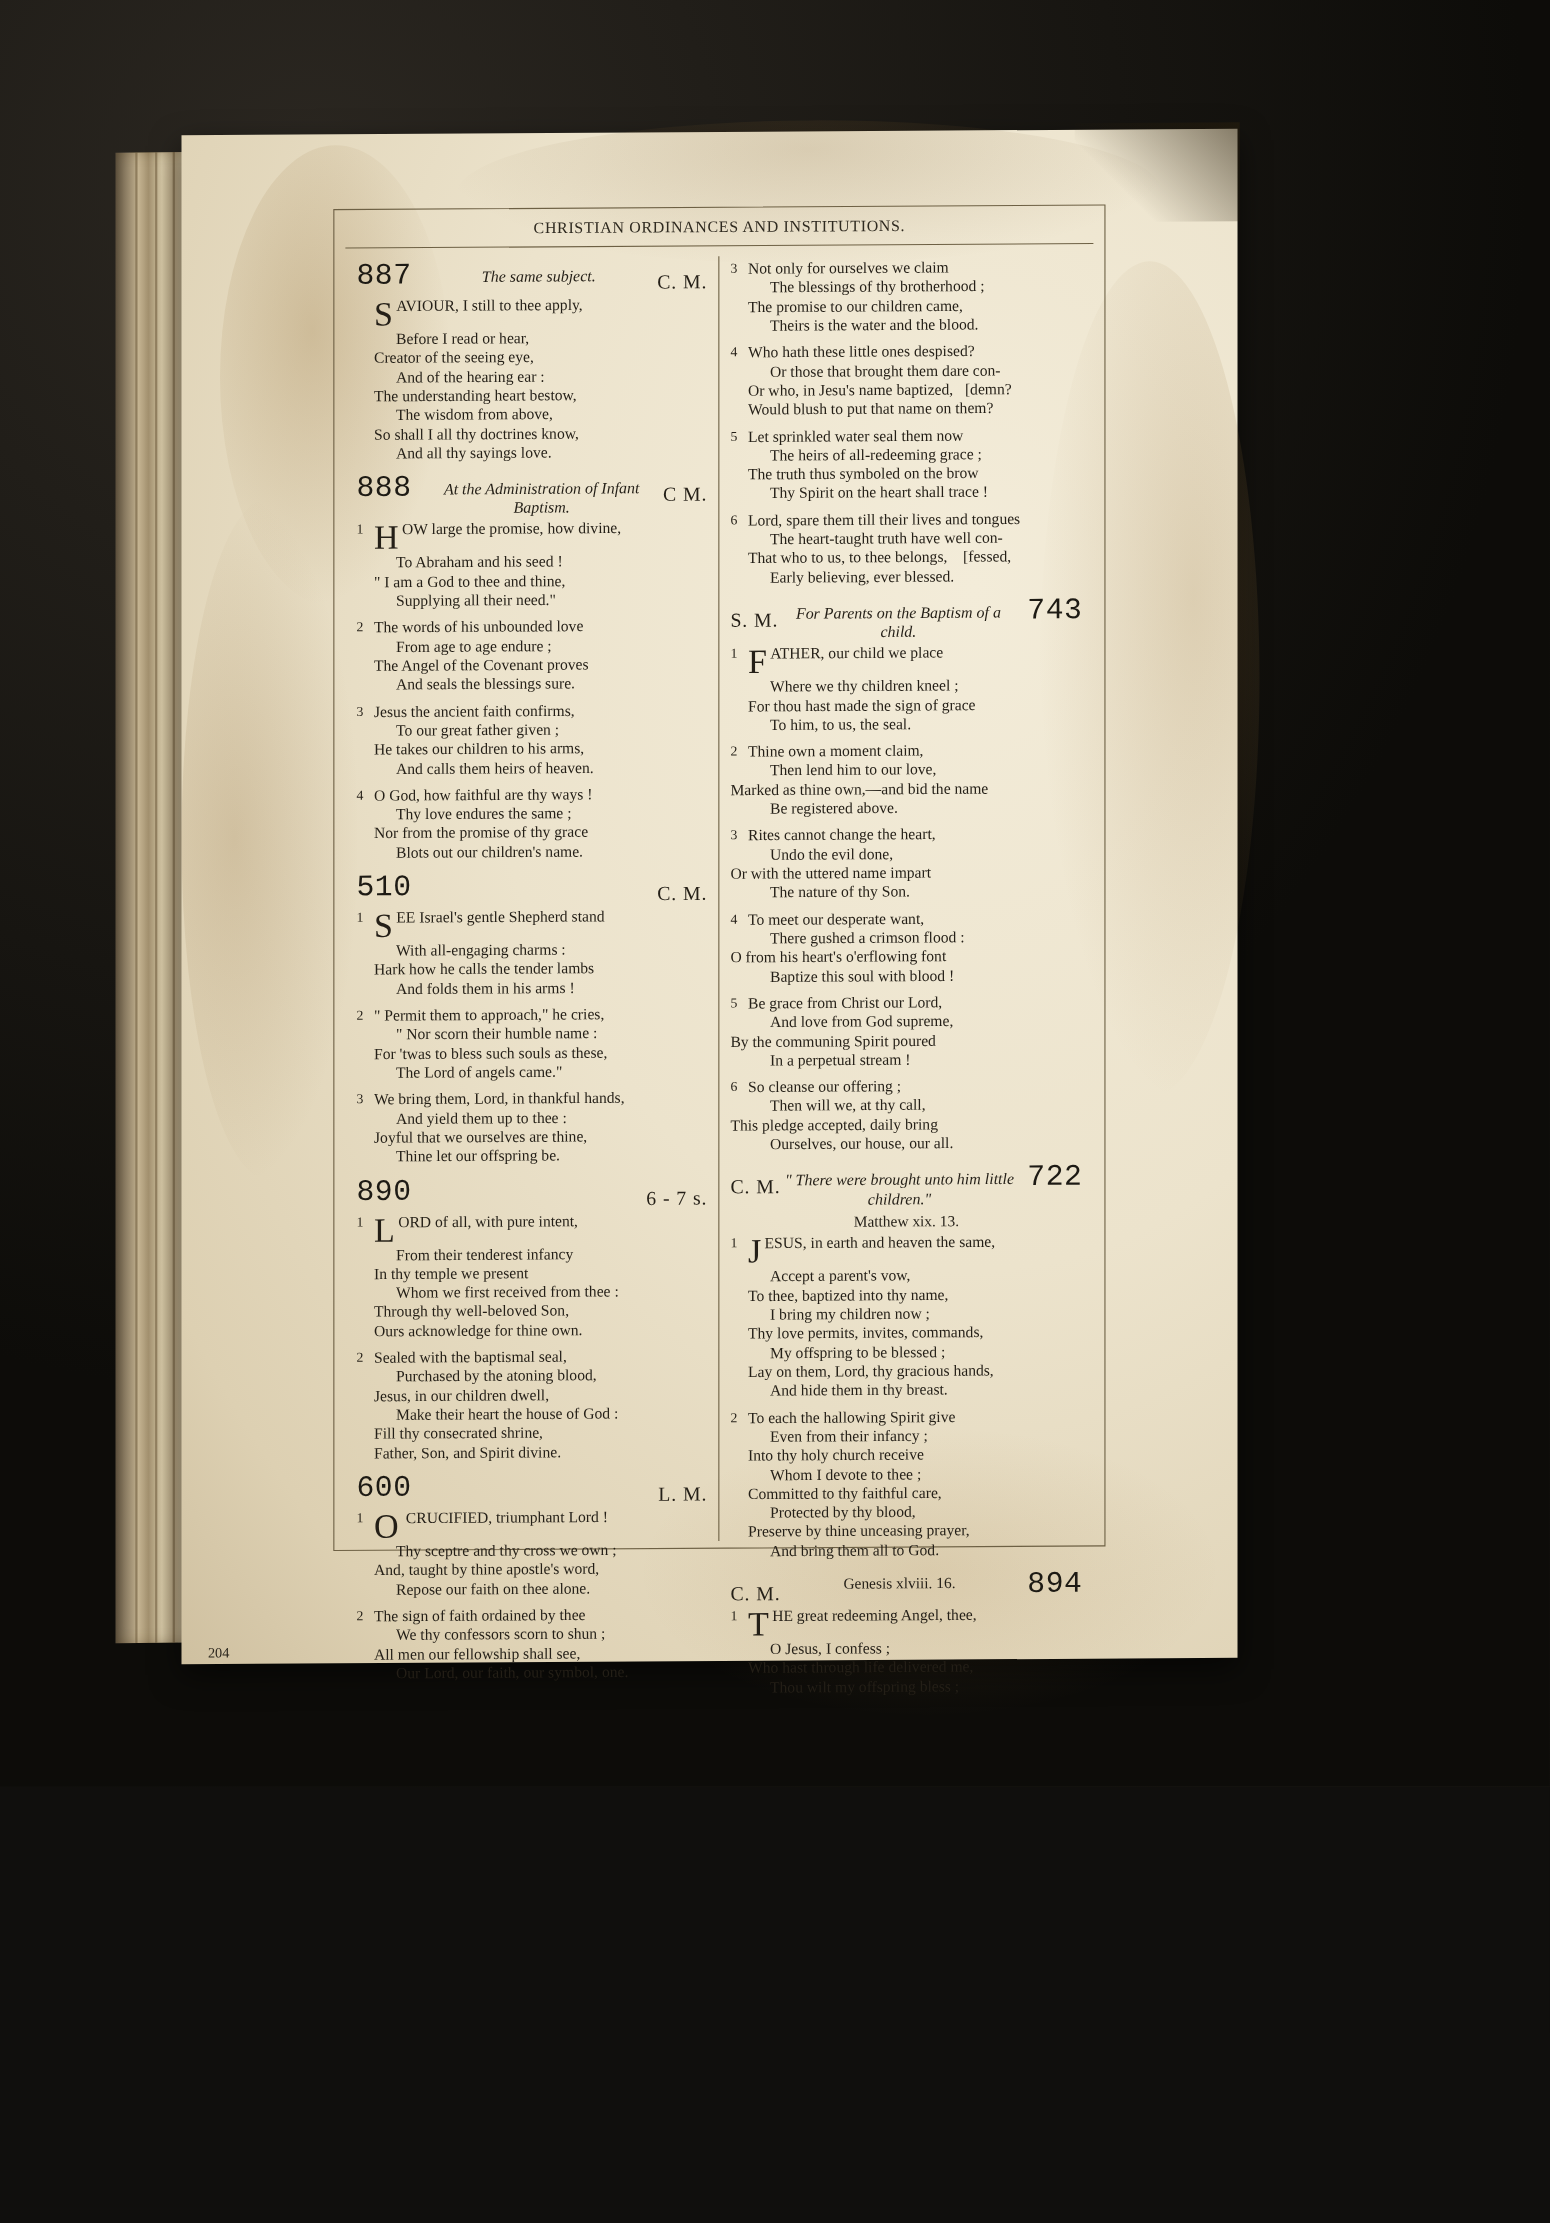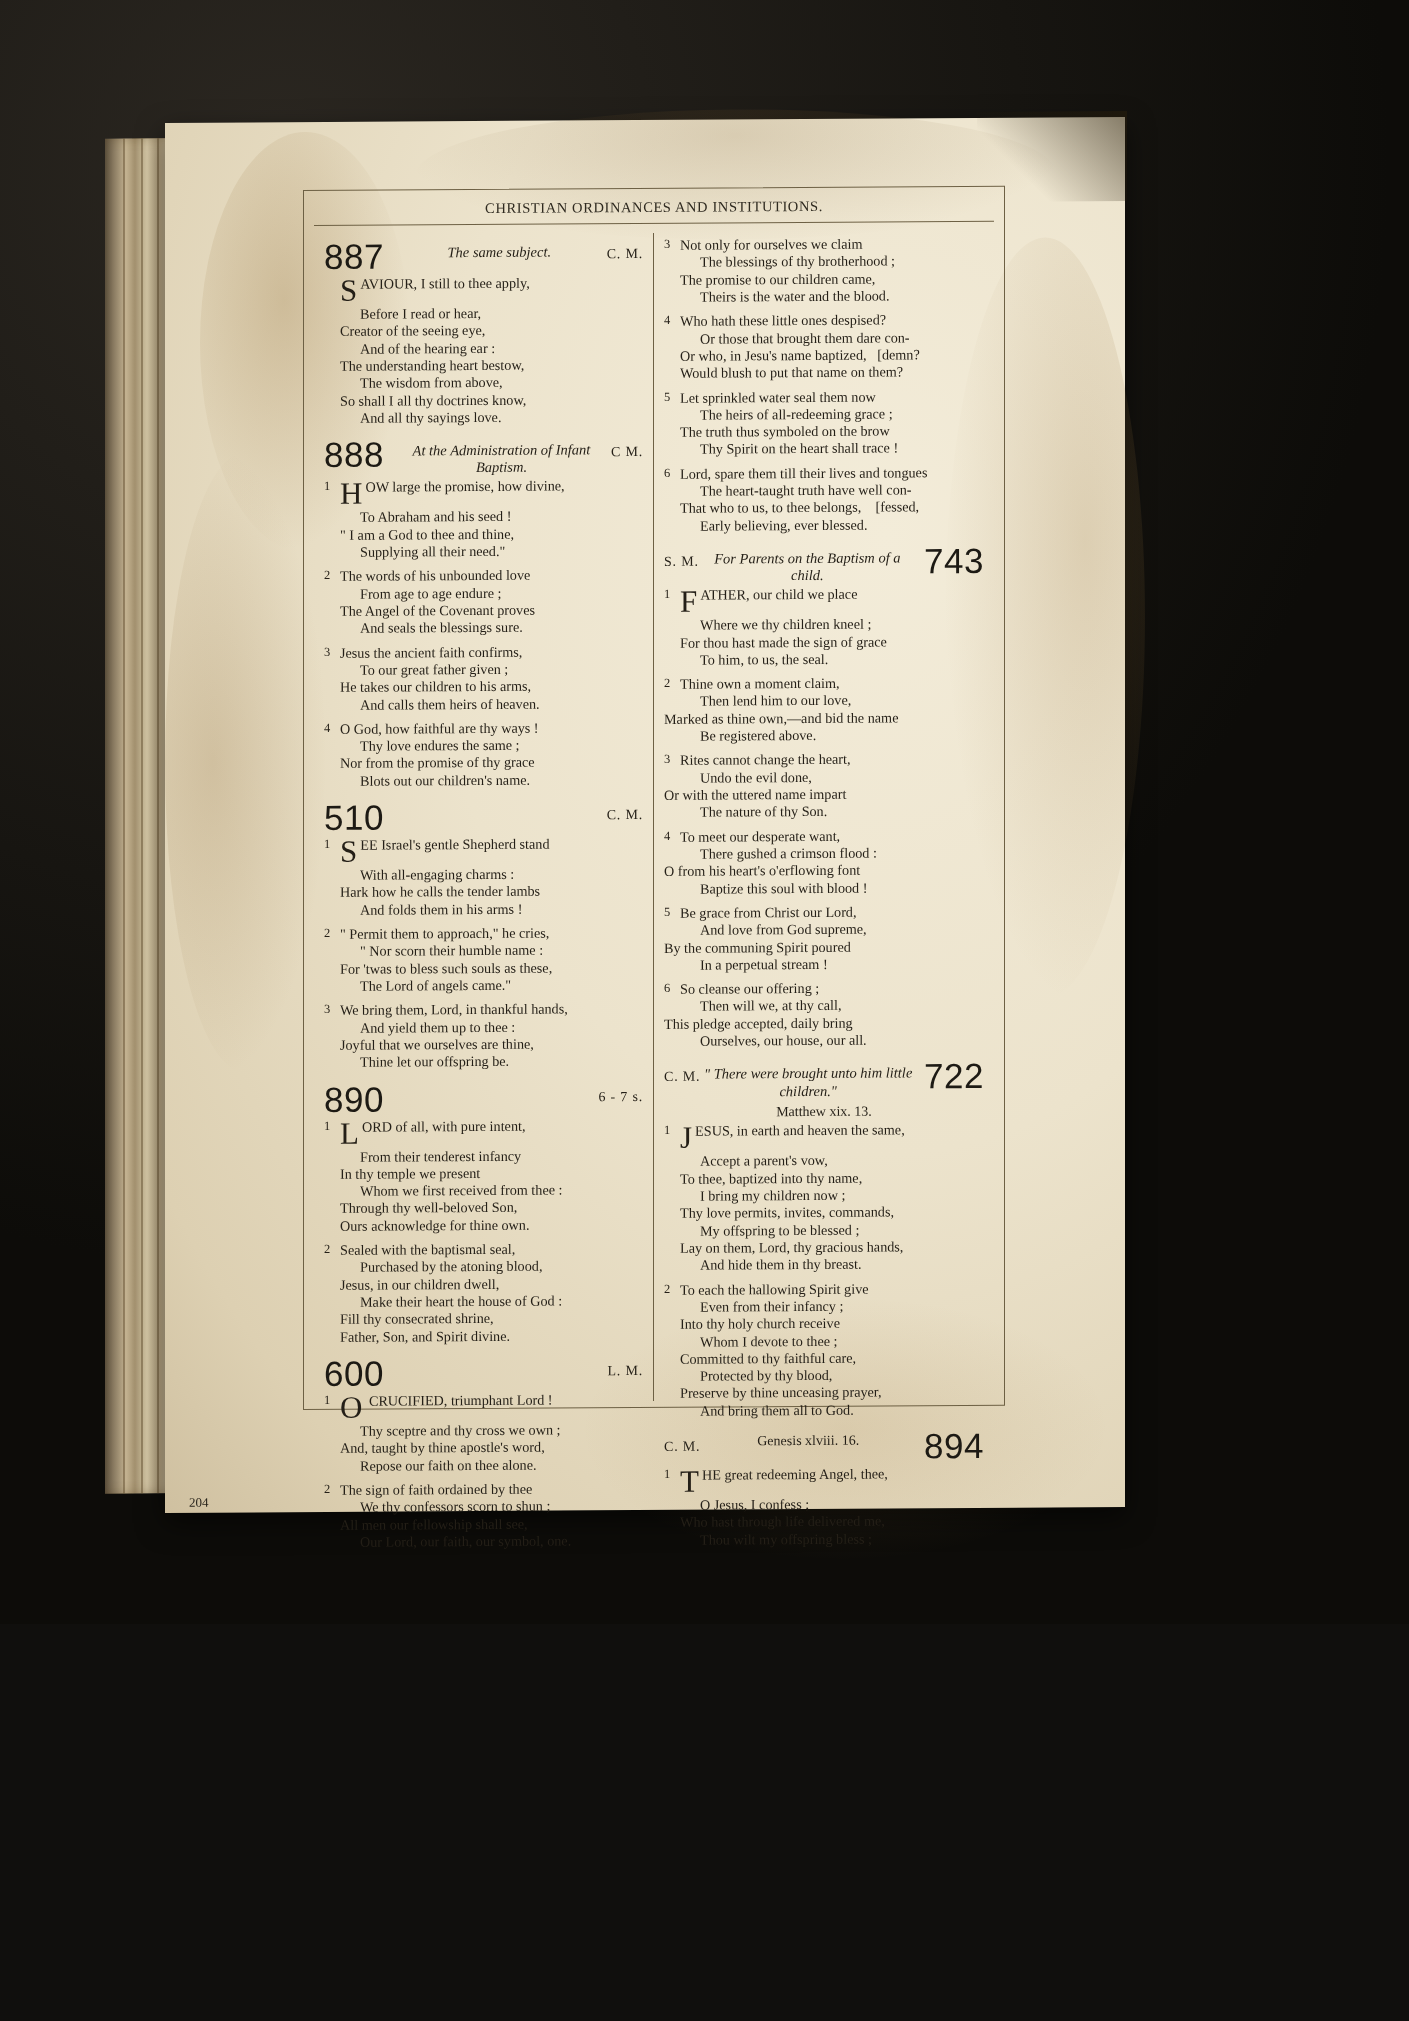--- a/index.html
+++ b/index.html
@@ -137,36 +137,36 @@
   .col.left { border-right: 1.2px solid #6d6044; }
 
   
   .hymn { margin-bottom: 10px; }
   .hymn-head {
     position: relative;
     min-height: 26px;
     margin-bottom: 2px;
   }
   .hymn-num {
-    font-size: 35px;
-    font-family: Liberation Sans, sans-serif;
+    font-size: 27px;
+    font-family: Liberation Mono, monospace;
     color: #1d1a14;
     letter-spacing: 0.5px;
   }
   .hymn-num.left-num { float: left; margin-right: 8px; line-height: 1; }
   .hymn-num.right-num { float: right; margin-left: 8px; line-height: 1; }
   .hymn-title {
     font-style: italic;
     font-size: 14.5px;
     text-align: center;
     line-height: 1.18;
     padding-top: 6px;
   }
   .meter {
-    font-size: 14px;
+    font-size: 18px;
     letter-spacing: 0.8px;
     padding-top: 9px;
     text-align: center;
   }
   .meter.r { float: right; }
   .meter.l { float: left; }
   .clear { clear: both; }
 
   .verse {
     position: relative;

